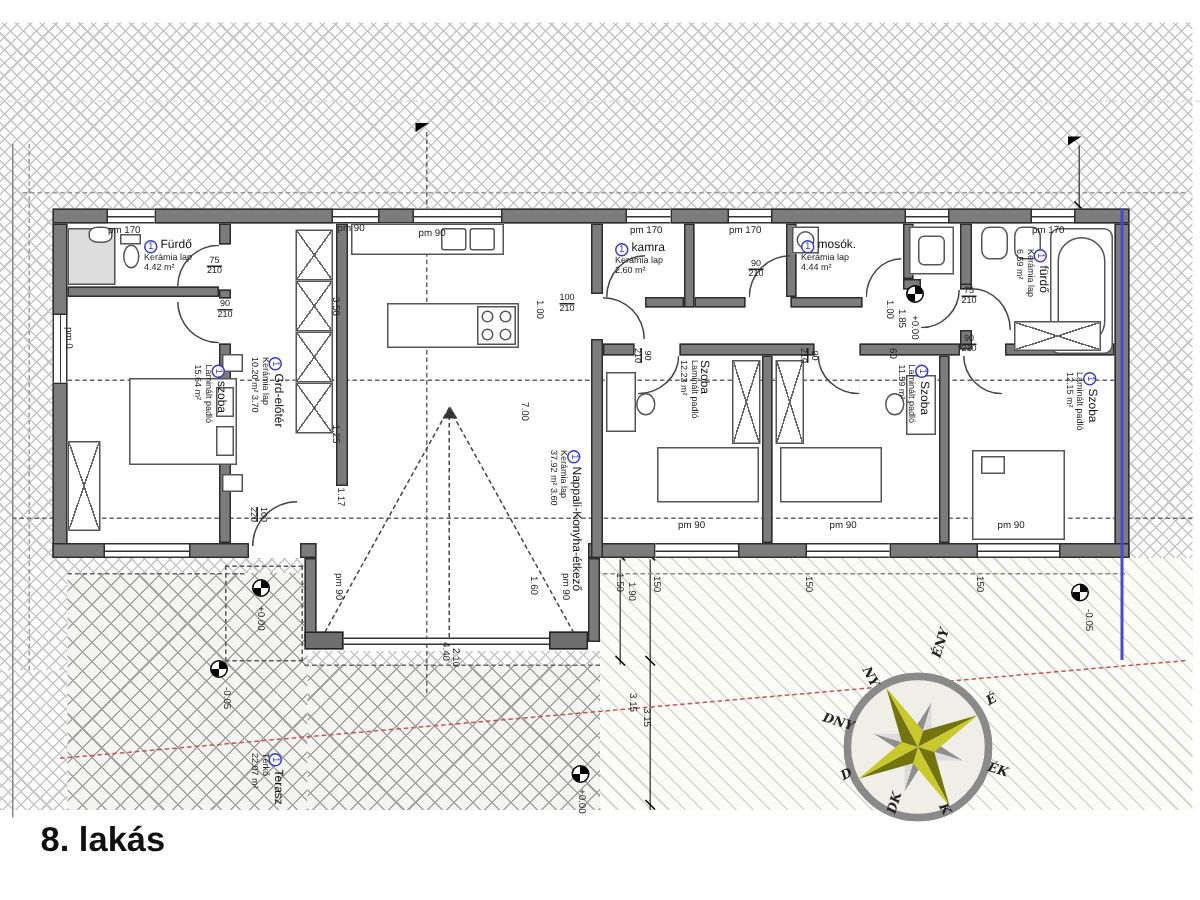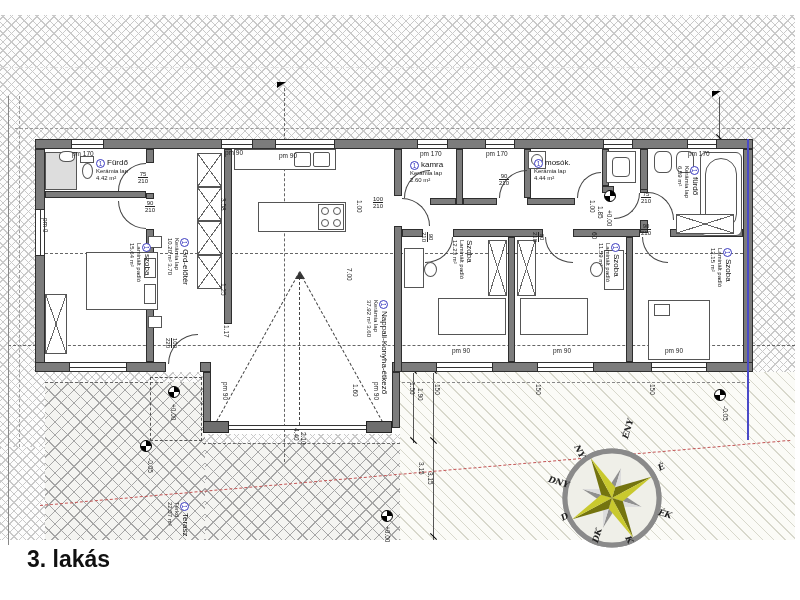--- a/index.html
+++ b/index.html
@@ -419,14 +419,14 @@
       <div class="dir" style="left: 656px; top: 464px; transform: rotate(-28deg); transform-origin: left top;">É</div>
       <div class="dir" style="left: 660px; top: 507px; transform: rotate(17deg); transform-origin: left top;">ÉK</div>
       <div class="dir" style="left: 632px; top: 534px; transform: rotate(62deg); transform-origin: left top;">K</div>
       <div class="dir" style="left: 590px; top: 541px; transform: rotate(-73deg); transform-origin: left top;">DK</div>
       <div class="dir" style="left: 559px; top: 514px; transform: rotate(-28deg); transform-origin: left top;">D</div>
       <div class="dir" style="left: 550px; top: 474px; transform: rotate(17deg); transform-origin: left top;">DNY</div>
       <div class="dir" style="left: 581px; top: 443px; transform: rotate(62deg); transform-origin: left top;">NY</div>
       <div class="dir" style="left: 620px; top: 437px; transform: rotate(-73deg); transform-origin: left top;">ÉNY</div>
     </div>
 
-  <div id="title">3. lakás</div>
+  <div id="title">8. lakás</div>
 </div>
 
 </body></html>

